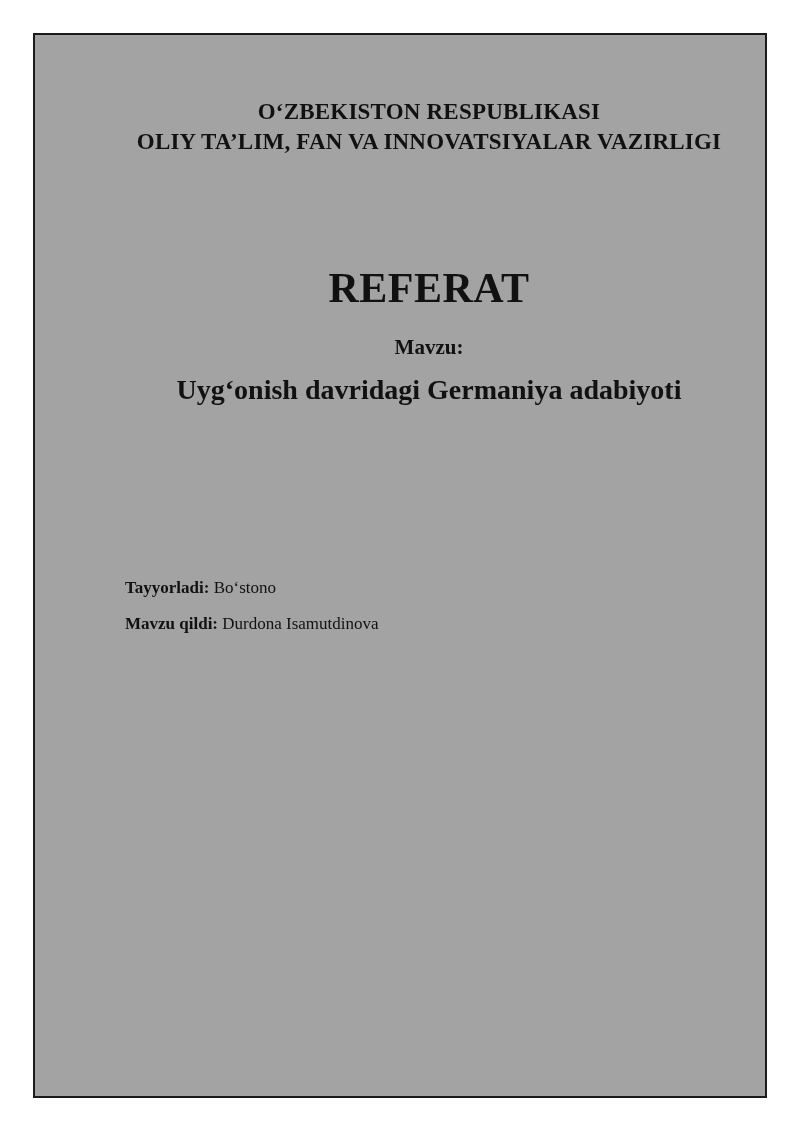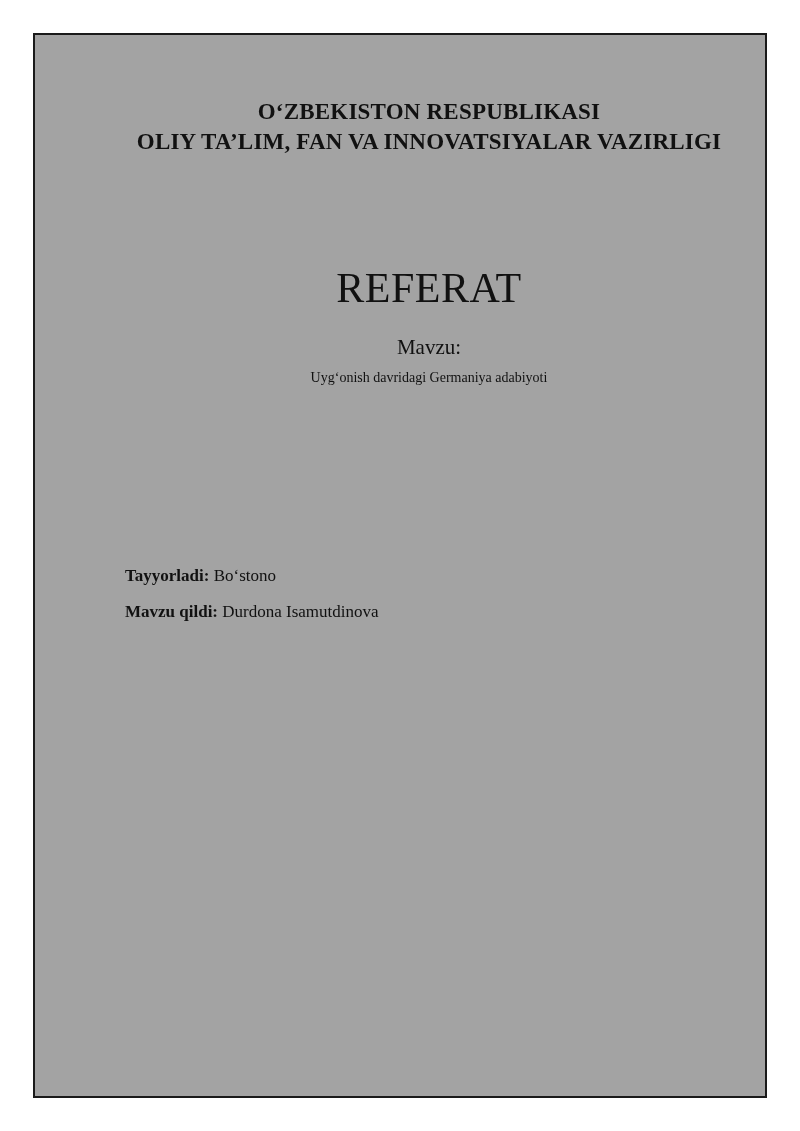--- a/index.html
+++ b/index.html
@@ -32,34 +32,34 @@
   .header {
     margin-top: 62px;
     font-size: 23px;
     font-weight: bold;
     line-height: 30px;
     letter-spacing: 0.2px;
   }
   .title {
     margin: 109px 0 0 0;
     font-size: 42px;
-    font-weight: normal;
+    font-weight: bold;
     line-height: 44px;
     letter-spacing: 0.5px;
   }
   .subject-label {
     margin-top: 23px;
     font-size: 21px;
-    font-weight: normal;
+    font-weight: bold;
     line-height: 28px;
   }
   .subject {
-    margin-top: 2px;
-    font-size: 14px;
-    font-weight: normal;
+    margin-top: 14px;
+    font-size: 28px;
+    font-weight: bold;
     line-height: 30px;
   }
   .credits {
     margin-top: 171px;
     margin-left: 32px;
     text-align: left;
     font-size: 17px;
     line-height: 24px;
   }
   .credit-line {

